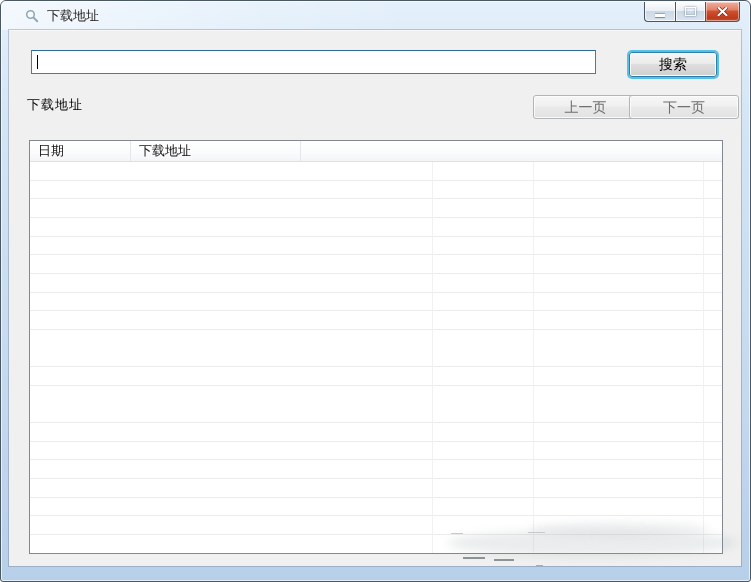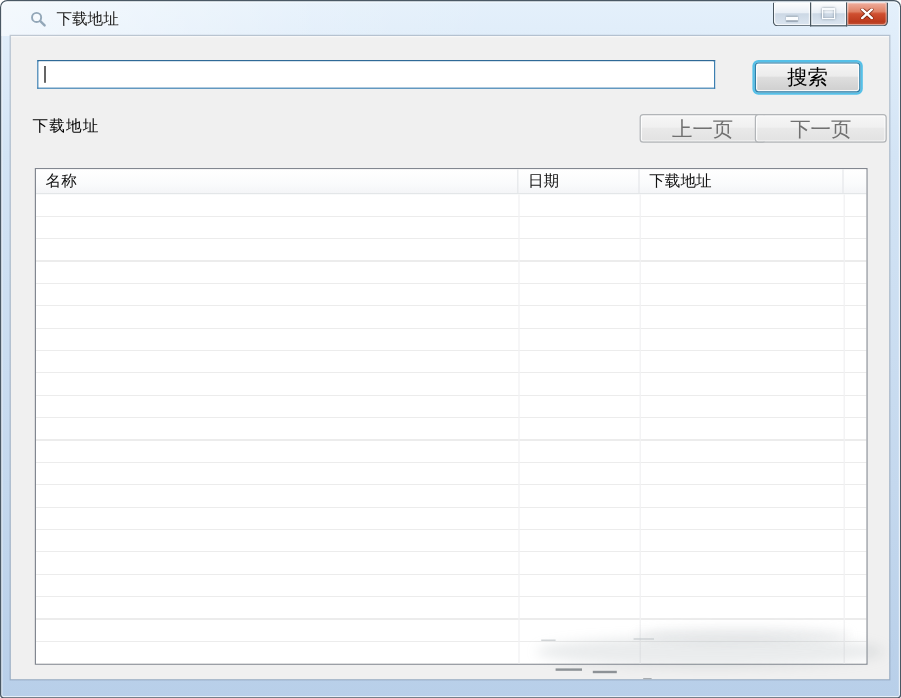--- a/index.html
+++ b/index.html
@@ -57,22 +57,22 @@
   }
   
   .search-input{
     position:absolute;left:22px;top:20px;width:565px;height:24px;box-sizing:border-box;
     border:1px solid #3c7fb1;border-top-color:#2f6a97;background:#fff;
     font-size:13px;padding:2px 5px;outline:none;color:#000;
     font-family:"Liberation Sans","DejaVu Sans",sans-serif;
   }
   .caret{position:absolute;left:28px;top:25px;width:1px;height:14px;background:#000;}
   .btn{
-    box-sizing:border-box;font-size:17px;text-align:center;cursor:default;
-    font-family:Liberation Serif, serif;
+    box-sizing:border-box;font-size:14px;text-align:center;cursor:default;
+    font-family:Liberation Sans, sans-serif;
     border-radius:3px;
   }
   .search-btn{
     position:absolute;left:620px;top:22px;width:88px;height:25px;
     border:1px solid #2e7fa8;
     background:linear-gradient(180deg,#f5f5f5 0%,#ececec 45%,#dedede 50%,#cfcfcf 100%);
     box-shadow:0 0 0 2px #55c0e8, inset 0 0 0 1px rgba(255,255,255,.85);
     color:#000;line-height:21px;
   }
   .page-btn{
@@ -170,21 +170,20 @@
     <button class="btn search-btn">搜索</button>
 
     <div class="status-label">下载地址</div>
 
     <button class="btn page-btn prev-btn">上一页</button>
 
     <button class="btn page-btn next-btn">下一页</button>
 
     <div class="table">
       <div class="thead">
-        <div class="th c0">名称</div>
         <div class="th c1">日期</div>
         <div class="th c2">下载地址</div>
         <div class="th c3"></div>
       </div>
       <div class="tbody">
         <div class="vline v0"></div>
         <div class="vline v1"></div>
         <div class="vline v2"></div>
       </div>
     </div>

